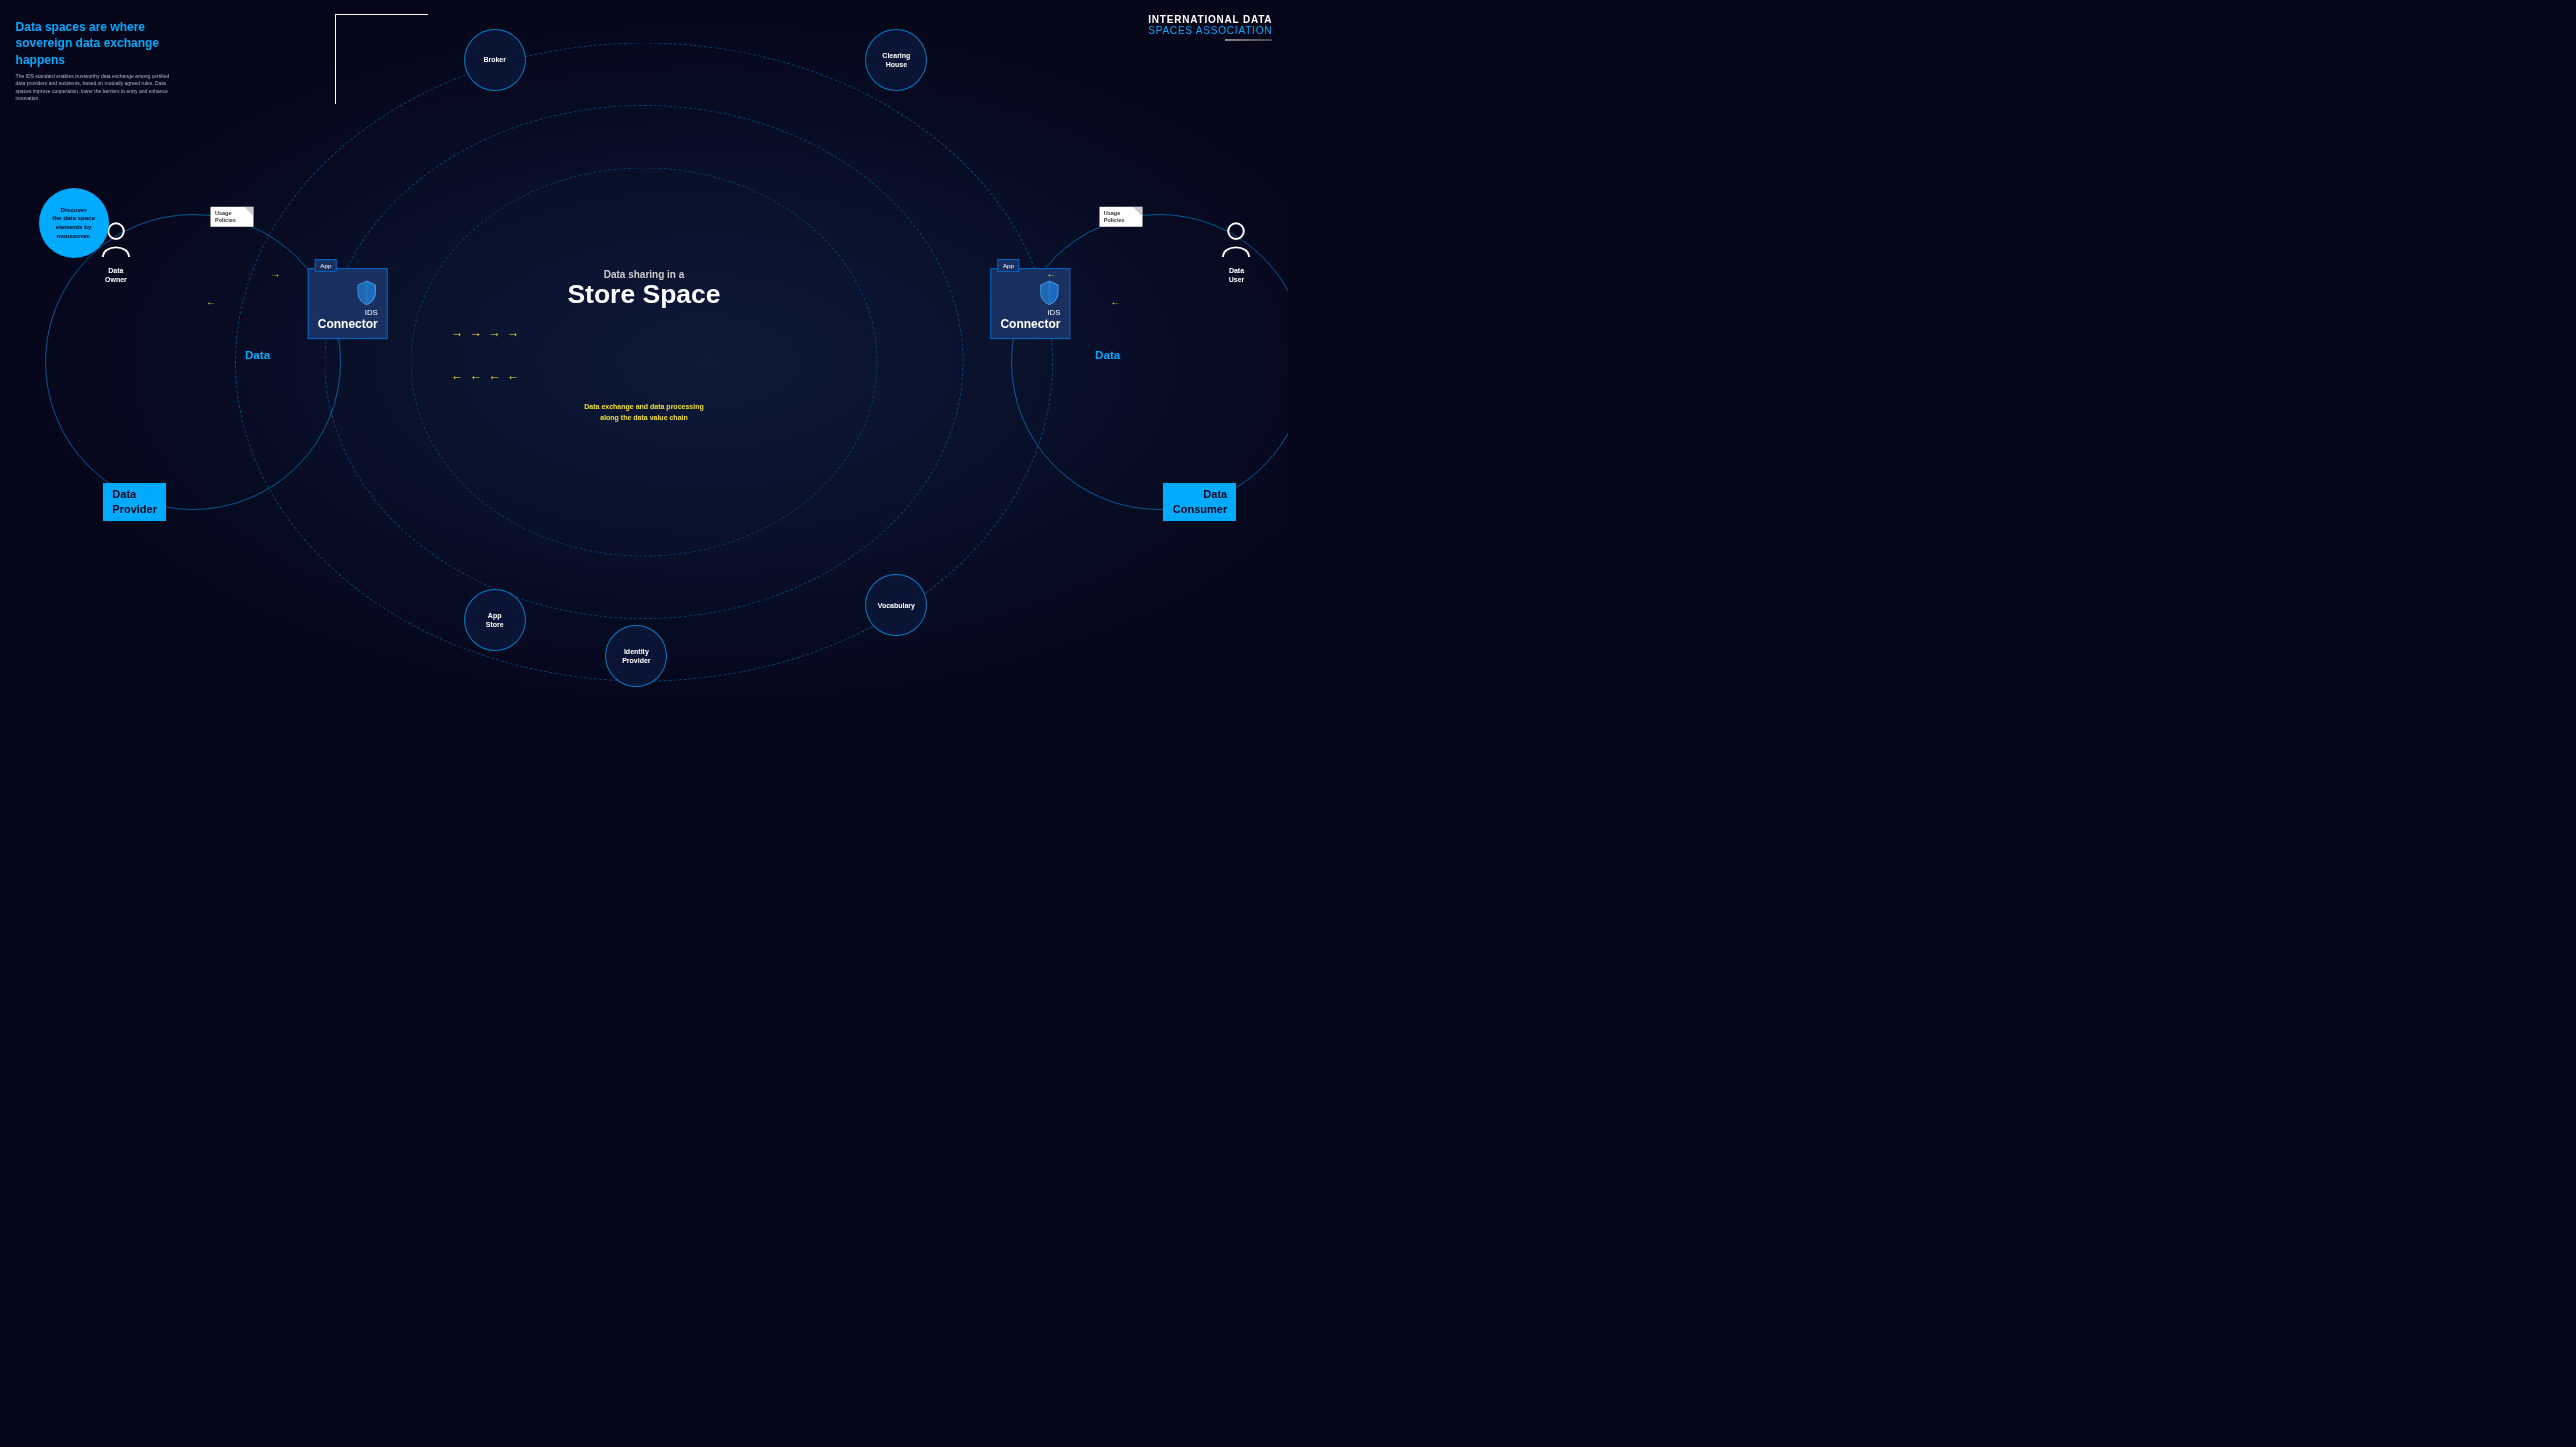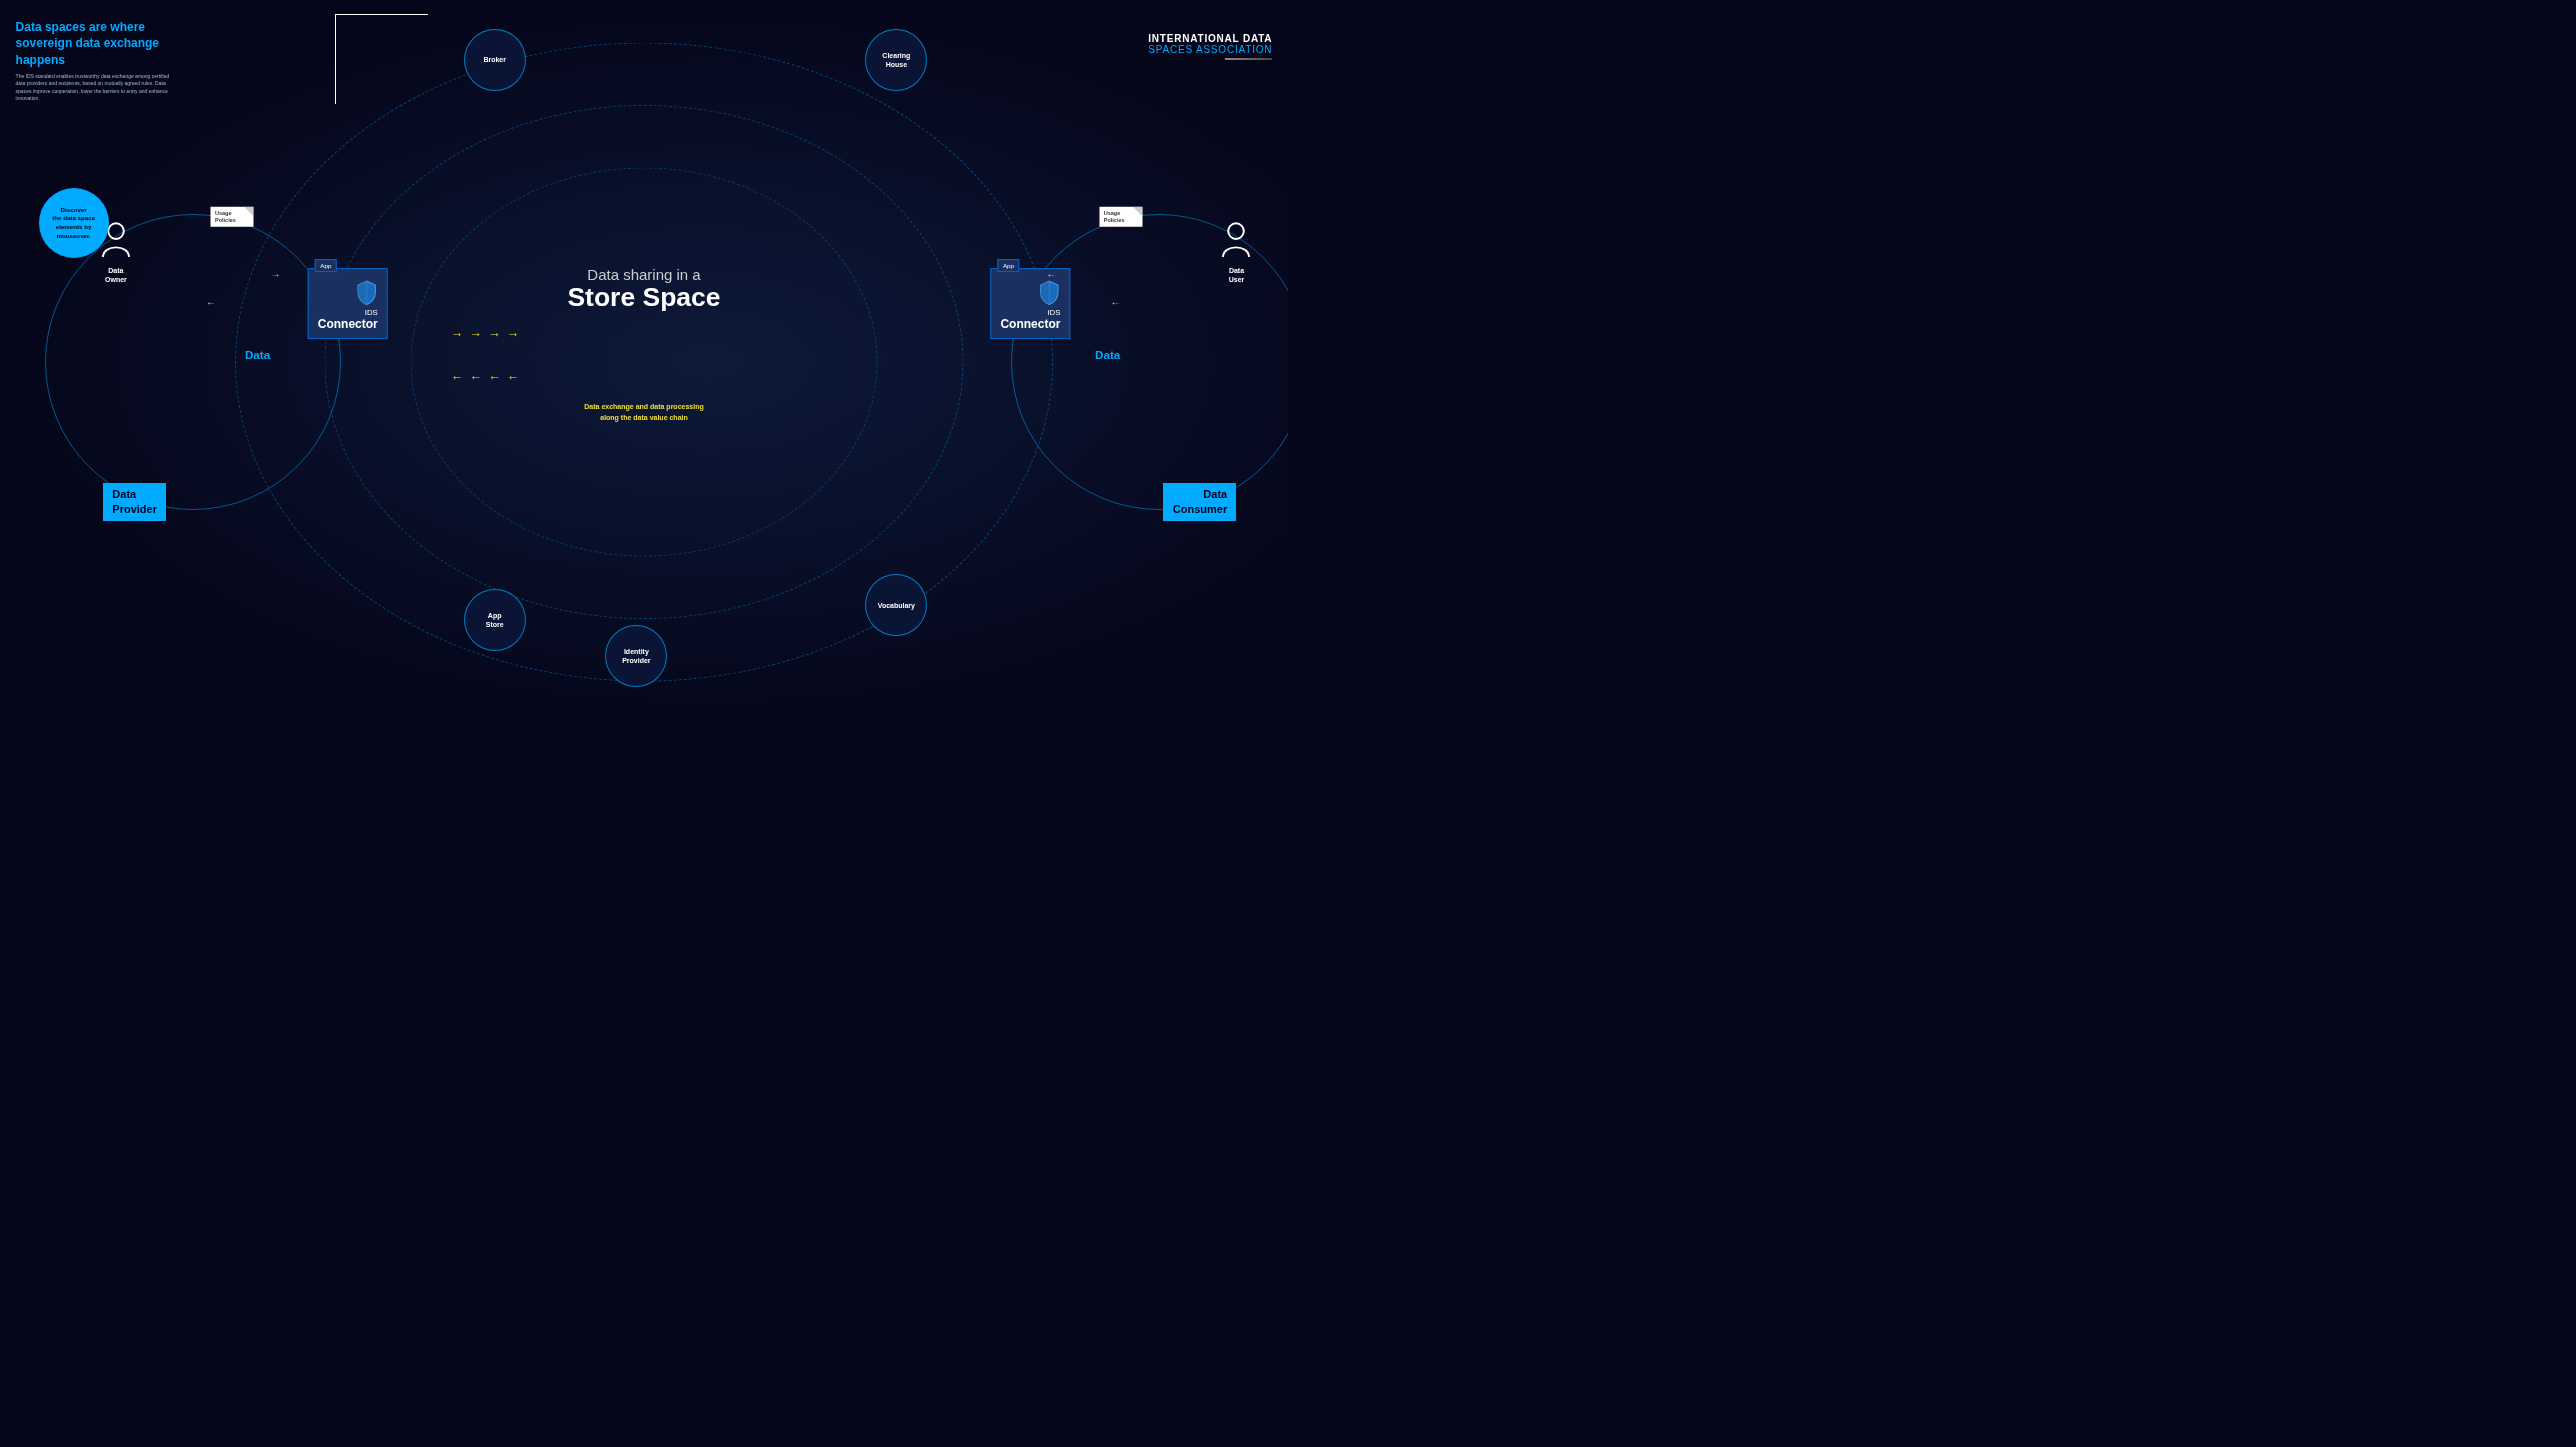--- a/index.html
+++ b/index.html
@@ -36,23 +36,23 @@
     }
     .top-left-body {
       color: #aab8cc;
       font-size: 5px;
       line-height: 1.5;
     }
 
     
     .logo {
       position: absolute;
-      top: 33px;
+      top: 14px;
       right: 15.6px;
-      text-align: center;
+      text-align: left;
     }
     .logo-line1 {
       font-size: 10px;
       font-weight: bold;
       letter-spacing: 0.8px;
       color: white;
     }
     .logo-line2 {
       font-size: 10px;
       font-weight: normal;
@@ -128,23 +128,23 @@
 
     
     .center-text {
       position: absolute;
       top: 38%;
       left: 50%;
       transform: translate(-50%, -50%);
       text-align: center;
     }
     .center-subtitle {
-      font-size: 15px;
+      font-size: 10px;
       color: #ccc;
-      font-weight: normal;
+      font-weight: bold;
       margin-top: 28px;
     }
     .center-title {
       font-size: 26.5px;
       font-weight: bold;
       color: white;
       line-height: 1.1;
     }
 
     

